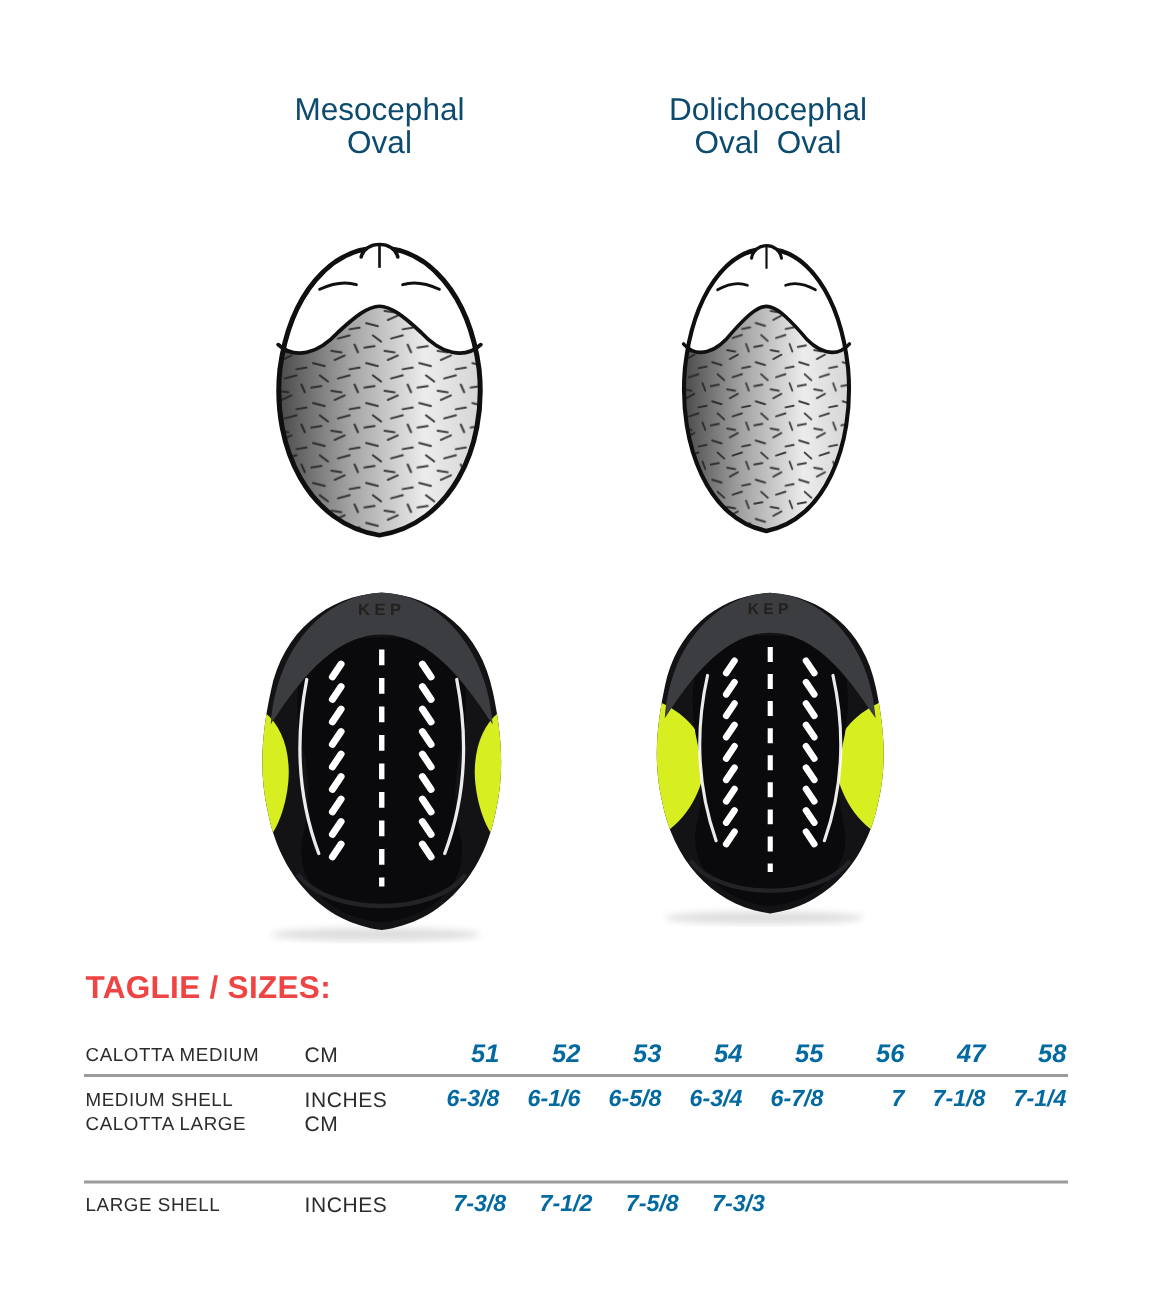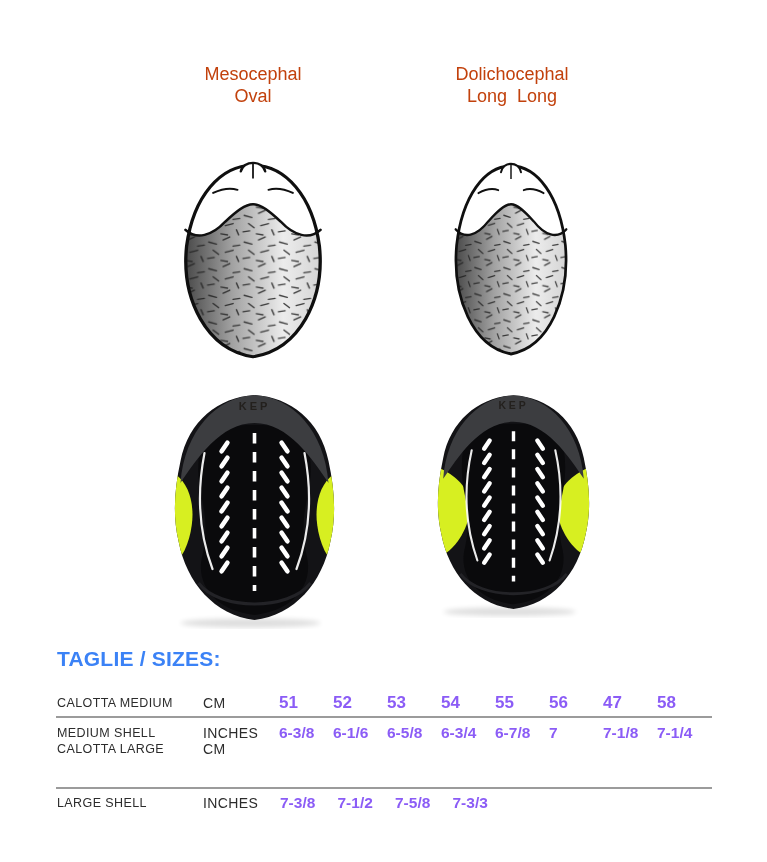--- a/index.html
+++ b/index.html
@@ -1,50 +1,50 @@
 <!DOCTYPE html>
 <html><head>
 <meta charset="utf-8">
 <style>
   html,body{margin:0;padding:0;background:#fff;}
   .canvas{position:relative;width:767px;height:862px;background:#fff;overflow:hidden;
           font-family:"Liberation Sans",sans-serif;}
   .col-title{position:absolute;top:63px;width:212px;text-align:center;
-             font-size:18px;line-height:22px;color:#c2410c;}
+             font-size:21px;line-height:22px;color:#0c4a6e;}
   .col-title div{white-space:pre;}
   .ct-left{left:147px;}
   .ct-right{left:406px;}
   .abs{position:absolute;}
   
   .sizes-heading{position:absolute;left:57px;top:647px;font-size:21px;font-weight:700;
-                 color:#3b82f6;letter-spacing:0.2px;white-space:pre;}
+                 color:#ef4444;letter-spacing:0.2px;white-space:pre;}
   .trow{position:absolute;left:0;width:767px;height:18px;padding-left:8px;}
   .tlabel{position:absolute;left:57px;top:0;font-size:12.5px;line-height:18px;color:#2c2c2c;
           letter-spacing:0.4px;white-space:nowrap;}
   .tunit{position:absolute;left:203px;top:0;font-size:14px;line-height:18px;color:#2c2c2c;
          letter-spacing:0.4px;}
   .tvals{position:absolute;left:279px;top:0;display:flex;}
-  .tval{width:54px;text-align:left;font-weight:700;font-size:17px;line-height:18px;color:#8b5cf6;white-space:pre;}
+  .tval{width:54px;text-align:right;font-weight:700;font-size:17px;line-height:18px;color:#0369a1;white-space:pre;font-style:italic;}
   .inches .tval{font-size:15.5px;}
   .large .tvals{left:280px;}
   .large .tval{width:57.5px;}
   .hline{position:absolute;left:56px;width:656px;height:2px;background:#9b9b9b;}
 </style>
 </head>
 <body>
 
 <div class="canvas">
 
   <div class="col-title ct-left">
     <div>Mesocephal</div>
     <div>Oval</div>
   </div>
   <div class="col-title ct-right">
     <div>Dolichocephal</div>
-    <div>Long  Long</div>
+    <div>Oval  Oval</div>
   </div>
 
   <svg class="abs" style="left:170px;top:156px" width="166" height="210" viewBox="0 0 150 205" preserveAspectRatio="none">
     <defs>
       <linearGradient id="hgL" x1="0" y1="0" x2="1" y2="0">
         <stop offset="0" stop-color="#474747"></stop>
           <stop offset="0.35" stop-color="#a2a2a2"></stop>
         <stop offset="0.72" stop-color="#ececec"></stop>
           <stop offset="1" stop-color="#d4d4d4"></stop>
       </linearGradient>

